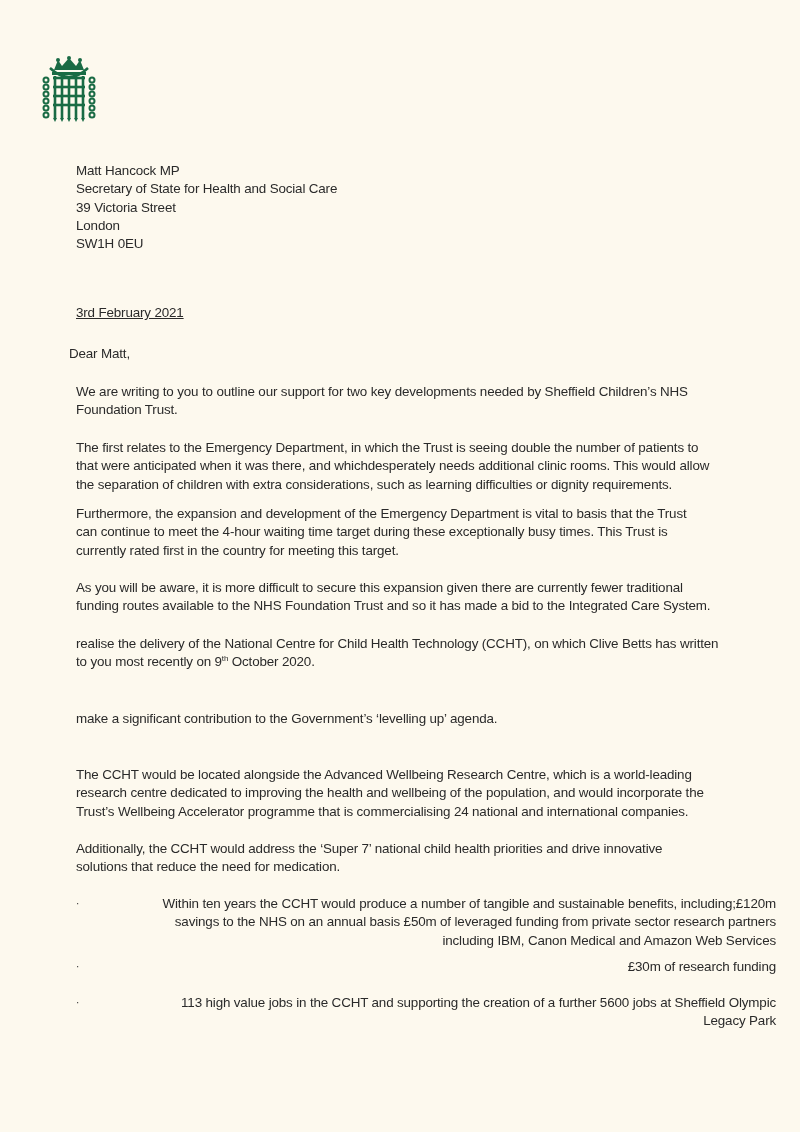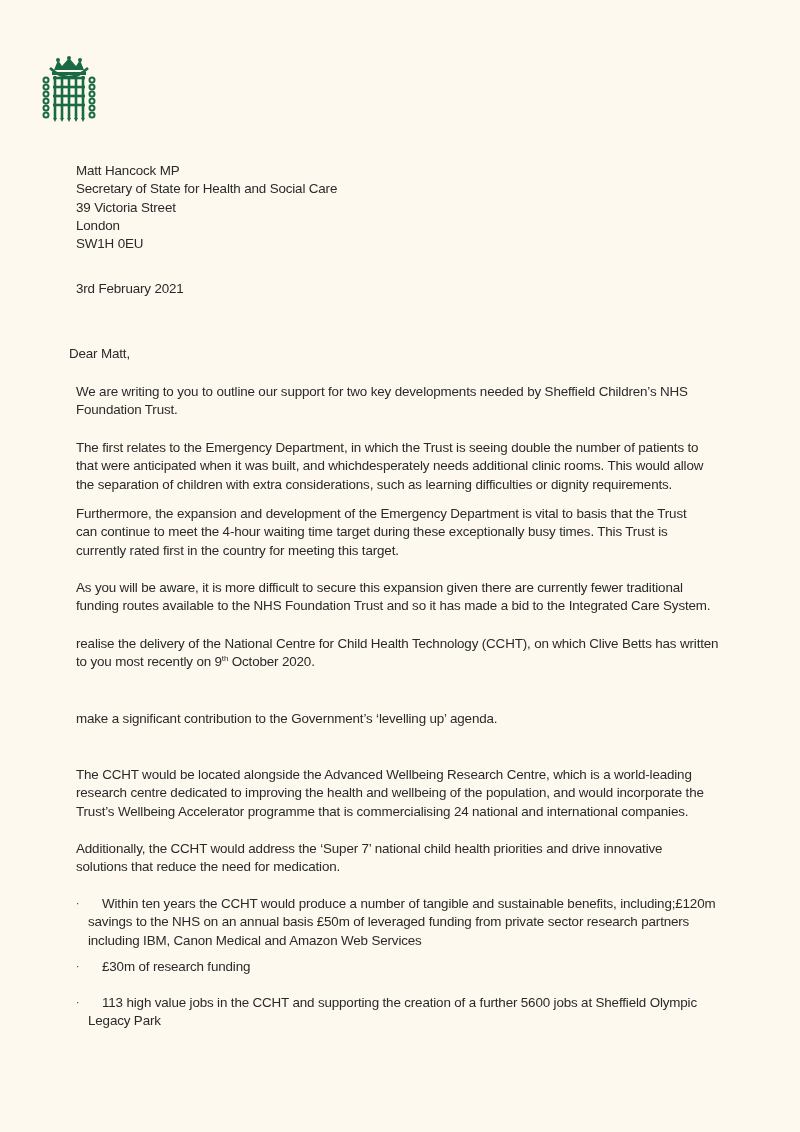--- a/index.html
+++ b/index.html
@@ -35,22 +35,23 @@
     }
     .address {
       position: absolute;
       left: 76px;
       top: 162px;
     }
     .address div { height: 18.3px; white-space: nowrap; }
     .date {
       position: absolute;
       left: 76px;
-      top: 280px;
+      top: 304px;
       white-space: nowrap;
+      text-decoration: underline;
     }
     .salutation {
       position: absolute;
       left: 69px;
       top: 345px;
       white-space: nowrap;
     }
     .para {
       position: absolute;
       left: 76px;
@@ -66,21 +67,21 @@
     .bullet .dot {
       position: absolute;
       left: 0;
       top: 0;
       width: 10px;
       font-size: 10px;
     }
     .bullet .body {
       margin-left: 12px;
     }
-    .bullet .body .ln { display: block; white-space: nowrap; height: 18.3px; }
+    .bullet .body .ln { display: block; white-space: nowrap; height: 18.3px; text-align: right; }
     .bullet .body .first { padding-left: 14px; }
   </style>
 </head>
 <body>
 
 <div class="page">
 
   <div class="logo">
     <svg width="58" height="68" viewBox="0 0 58 68" xmlns="http://www.w3.org/2000/svg">
       <g fill="#1a6b45" stroke="#1a6b45">
@@ -141,21 +142,21 @@
 
   <div class="salutation text">Dear Matt,</div>
 
   <div class="para text" style="top:383px">
     <span class="ln">We are writing to you to outline our support for two key developments needed by Sheffield Children’s NHS</span>
     <span class="ln">Foundation Trust.</span>
   </div>
 
   <div class="para text" style="top:439px">
     <span class="ln">The first relates to the Emergency Department, in which the Trust is seeing double the number of patients to</span>
-    <span class="ln">that were anticipated when it was built, and whichdesperately needs additional clinic rooms. This would allow</span>
+    <span class="ln">that were anticipated when it was there, and whichdesperately needs additional clinic rooms. This would allow</span>
     <span class="ln">the separation of children with extra considerations, such as learning difficulties or dignity requirements.</span>
   </div>
 
   <div class="para text" style="top:505px">
     <span class="ln">Furthermore, the expansion and development of the Emergency Department is vital to basis that the Trust</span>
     <span class="ln">can continue to meet the 4-hour waiting time target during these exceptionally busy times. This Trust is</span>
     <span class="ln">currently rated first in the country for meeting this target.</span>
   </div>
 
   <div class="para text" style="top:579px">

